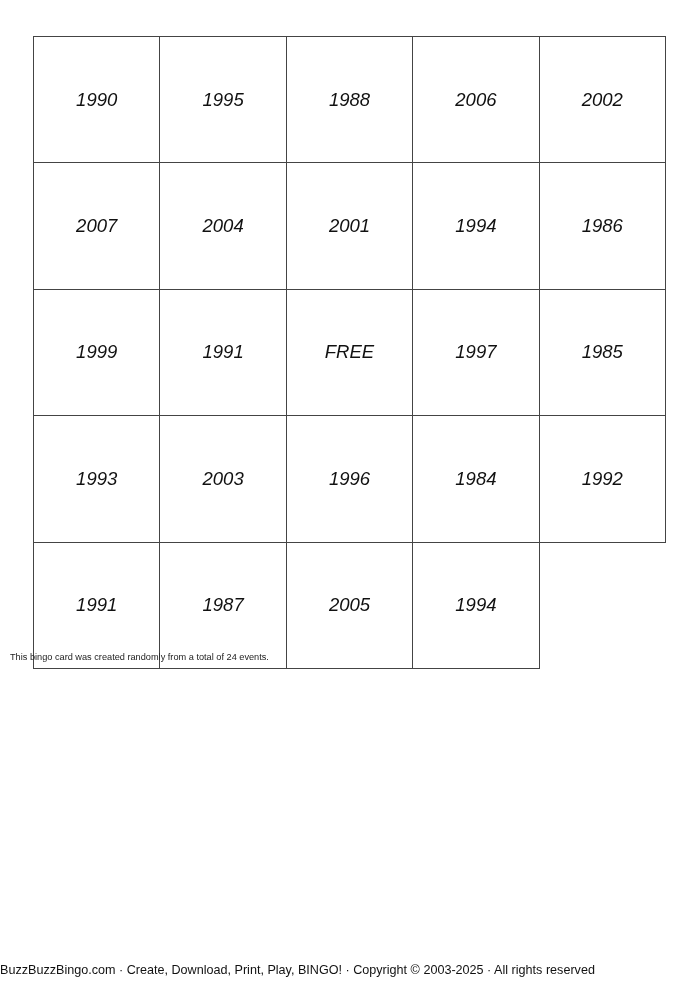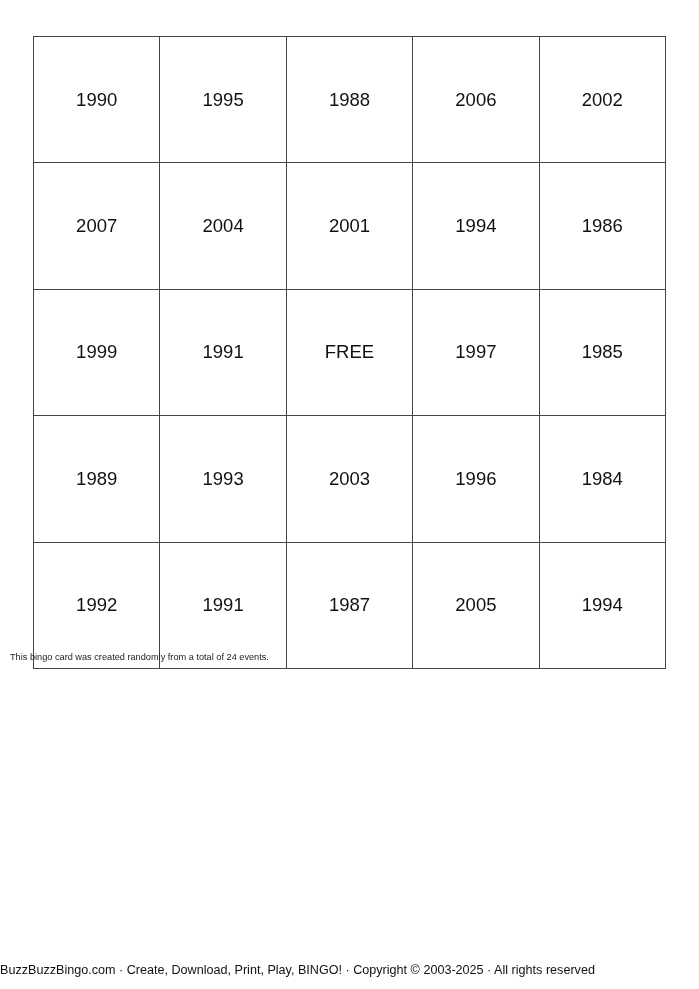--- a/index.html
+++ b/index.html
@@ -30,20 +30,21 @@
     }
     .bingo-cell {
       border-right: 1px solid #444444;
       border-bottom: 1px solid #444444;
       display: flex;
       align-items: center;
       justify-content: center;
       font-size: 18.5px;
       color: #111111;
       box-sizing: border-box;
+      font-style: italic;
     }
     .caption {
       position: absolute;
       left: 10px;
       top: 652px;
       font-size: 9.2px;
       color: #222222;
       white-space: nowrap;
     }
     .footer {
@@ -72,21 +73,20 @@
   <div class="bingo-cell">2001</div>
   <div class="bingo-cell">1994</div>
   <div class="bingo-cell">1986</div>
 
   <div class="bingo-cell">1999</div>
   <div class="bingo-cell">1991</div>
   <div class="bingo-cell">FREE</div>
   <div class="bingo-cell">1997</div>
   <div class="bingo-cell">1985</div>
 
-  <div class="bingo-cell">1989</div>
   <div class="bingo-cell">1993</div>
   <div class="bingo-cell">2003</div>
   <div class="bingo-cell">1996</div>
   <div class="bingo-cell">1984</div>
 
   <div class="bingo-cell">1992</div>
   <div class="bingo-cell">1991</div>
   <div class="bingo-cell">1987</div>
   <div class="bingo-cell">2005</div>
   <div class="bingo-cell">1994</div>

